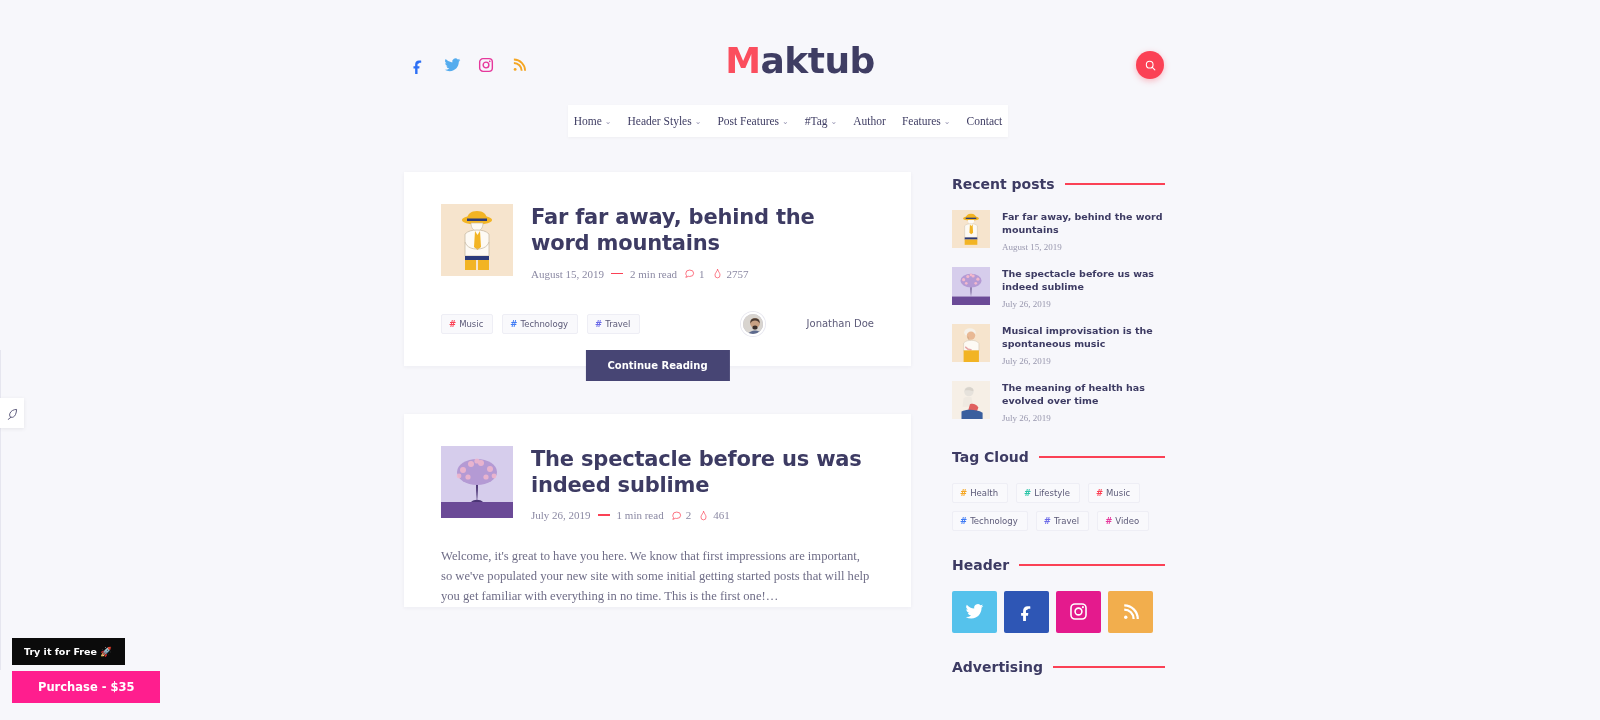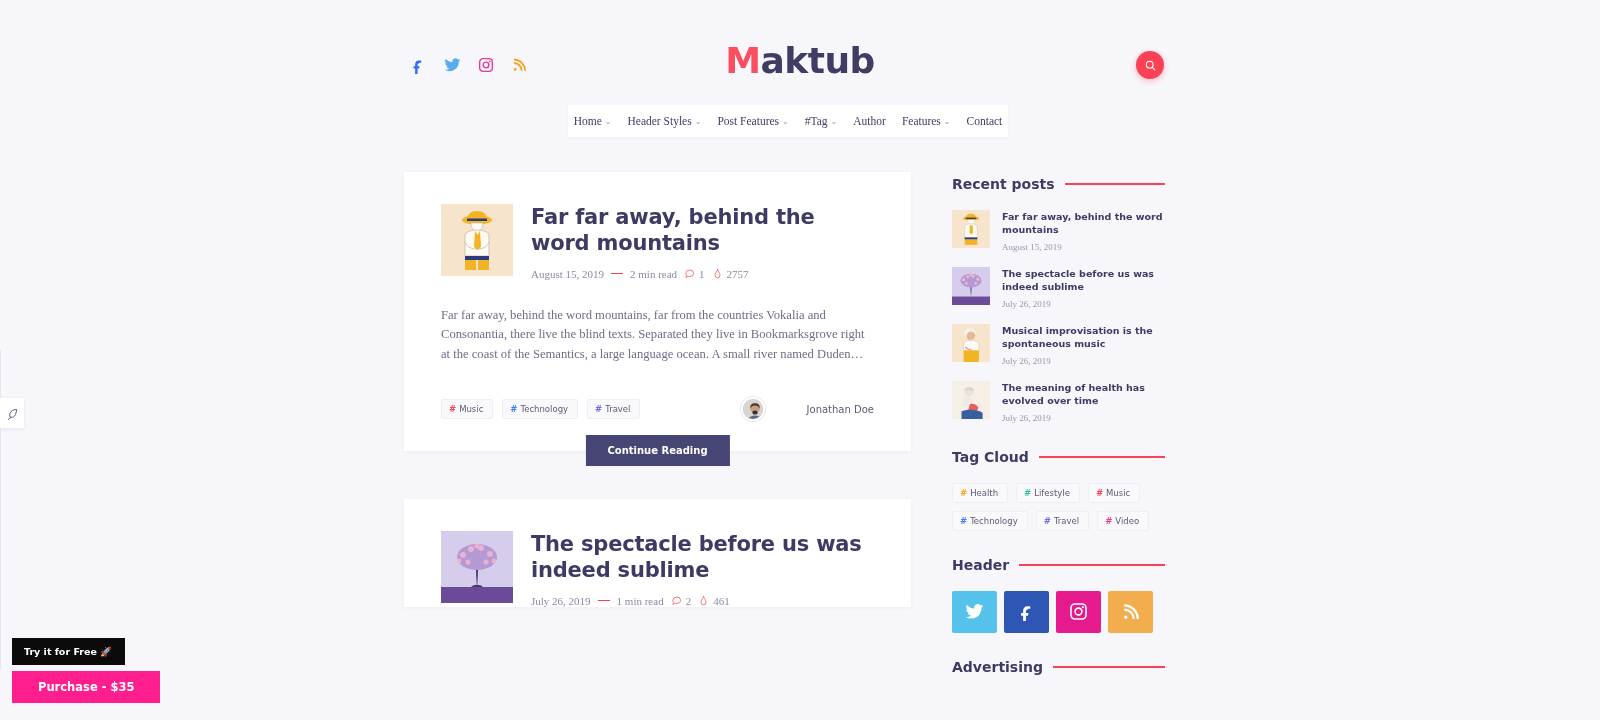--- a/index.html
+++ b/index.html
@@ -269,21 +269,20 @@
             </span>
             <span class="meta-ic">
               <svg viewBox="0 0 24 24" width="11" height="11">
                   <path d="M12 2.5c.5 3.5-3 4.8-3.6 8.3-1 1-1.9 2.4-1.9 4.4A5.5 6 0 0 0 12 21.5a5.5 6 0 0 0 5.5-6.3c0-4.5-3.2-5.7-5.5-12.7z" fill="none" stroke="#fb4155" stroke-width="1.5"></path>
                 </svg>
               <span>2757</span>
             </span>
           </div>
         </div>
       </div>
-      <p class="post-excerpt">Far far away, behind the word mountains, far from the countries Vokalia and Consonantia, there live the blind texts. Separated they live in Bookmarksgrove right at the coast of the Semantics, a large language ocean. A small river named Duden…</p>
       <div class="post-footer">
         <div class="tags">
           <span class="tag">
             <span class="hash" style="color:#fb4155">#</span>
             <span>Music</span>
           </span>
           <span class="tag">
             <span class="hash" style="color:#3f7bf5">#</span>
             <span>Technology</span>
           </span>
@@ -347,20 +346,21 @@
             </span>
             <span class="meta-ic">
               <svg viewBox="0 0 24 24" width="11" height="11">
                   <path d="M12 2.5c.5 3.5-3 4.8-3.6 8.3-1 1-1.9 2.4-1.9 4.4A5.5 6 0 0 0 12 21.5a5.5 6 0 0 0 5.5-6.3c0-4.5-3.2-5.7-5.5-12.7z" fill="none" stroke="#fb4155" stroke-width="1.5"></path>
                 </svg>
               <span>461</span>
             </span>
           </div>
         </div>
       </div>
+      <p class="post-excerpt">Welcome, it's great to have you here. We know that first impressions are important, so we've populated your new site with some initial getting started posts that will help you get familiar with everything in no time. This is the first one!…</p>
 
     </article>
   </div>
 
   <aside class="sidebar">
 
     <section class="widget">
       <div class="widget-head">
         <span class="widget-title">Recent posts</span>
         <span class="widget-rule"></span>

